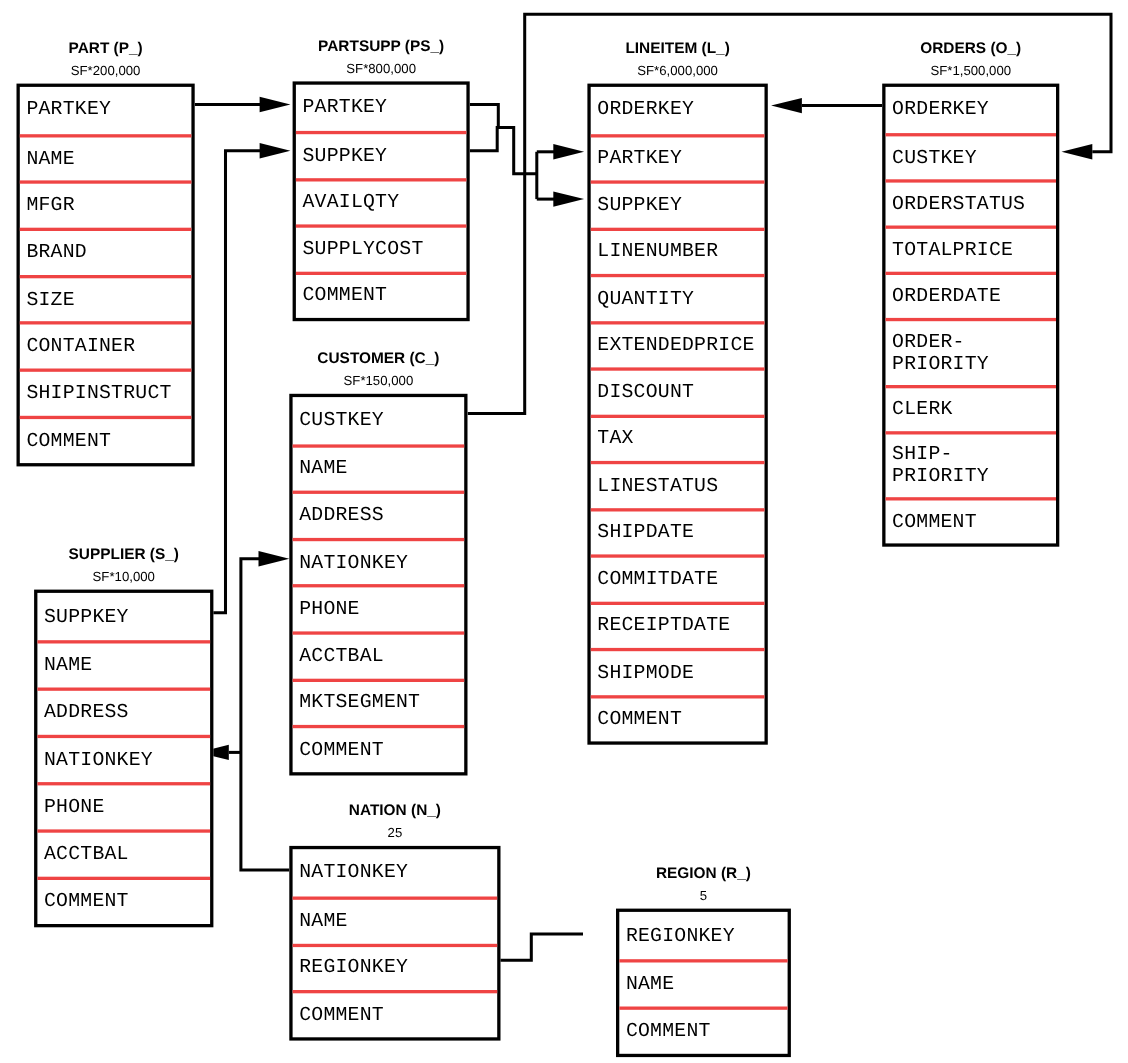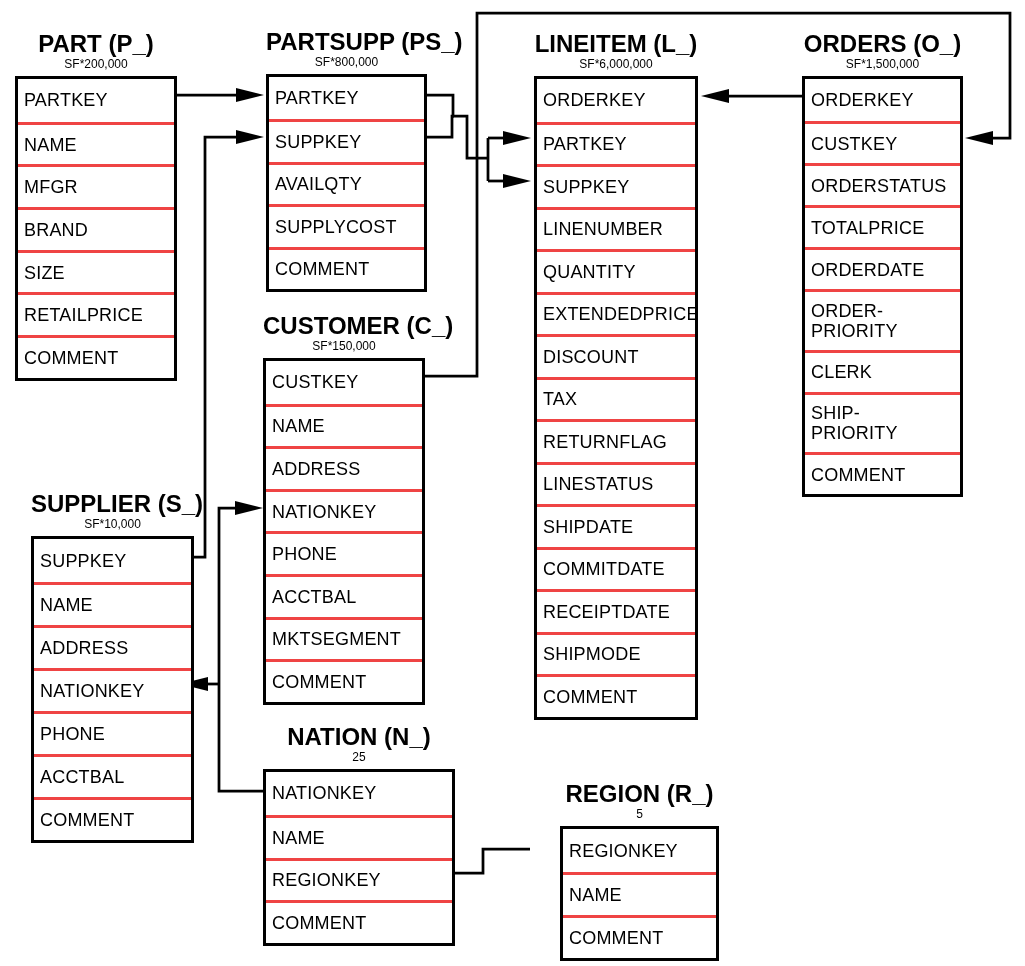--- a/index.html
+++ b/index.html
@@ -3,23 +3,23 @@
 <meta charset="utf-8">
 <style>
   html,body{margin:0;padding:0;background:#ffffff;}
   .canvas{
     position:relative;width:1025px;height:966px;background:#ffffff;
     font-family:"Liberation Sans", sans-serif;color:#000;overflow:hidden;
   }
   svg.rels{position:absolute;left:0;top:0;z-index:1;}
   .tbl{position:absolute;z-index:2;}
   .tbl-head{text-align:center;margin-bottom:2px;}
-  .tbl-title{font-weight:bold;font-size:24px;line-height:21px;white-space:nowrap;}
+  .tbl-title{font-weight:bold;font-size:14px;line-height:21px;white-space:nowrap;}
   .tbl-card{font-size:12px;line-height:20px;white-space:nowrap;}
-  .tbl-body{border:3px solid #000;background:#fff;}
+  .tbl-body{border:3px solid #000;background:#fff;font-family:Liberation Mono, monospace;}
   .row{
     min-height:var(--rh,42px);display:flex;align-items:center;
     padding-left:6px;font-size:18px;line-height:20px;
     white-space:pre-line;box-sizing:border-box;letter-spacing:0.2px;
   }
   .row + .row{border-top:3px solid #ef4444;}
   .row.tall{min-height:var(--rht,60px);}
 
   #tbl-part    {left:15px; top:33px; width:162px; --rh:42.7px;}
   #tbl-partsupp{left:266px;top:31px; width:161px; --rh:42.4px;}
@@ -87,21 +87,22 @@
     <div class="tbl-head">
       <div class="tbl-title">PART (P_)</div>
       <div class="tbl-card">SF*200,000</div>
     </div>
     <div class="tbl-body">
         <div class="row">PARTKEY</div>
         <div class="row">NAME</div>
         <div class="row">MFGR</div>
         <div class="row">BRAND</div>
         <div class="row">SIZE</div>
-        <div class="row">RETAILPRICE</div>
+        <div class="row">CONTAINER</div>
+        <div class="row">SHIPINSTRUCT</div>
         <div class="row">COMMENT</div>
       </div>
   </div>
 
   <div class="tbl" id="tbl-partsupp">
     <div class="tbl-head">
       <div class="tbl-title">PARTSUPP (PS_)</div>
       <div class="tbl-card">SF*800,000</div>
     </div>
     <div class="tbl-body">
@@ -120,21 +121,20 @@
     </div>
     <div class="tbl-body">
         <div class="row">ORDERKEY</div>
         <div class="row">PARTKEY</div>
         <div class="row">SUPPKEY</div>
         <div class="row">LINENUMBER</div>
         <div class="row">QUANTITY</div>
         <div class="row">EXTENDEDPRICE</div>
         <div class="row">DISCOUNT</div>
         <div class="row">TAX</div>
-        <div class="row">RETURNFLAG</div>
         <div class="row">LINESTATUS</div>
         <div class="row">SHIPDATE</div>
         <div class="row">COMMITDATE</div>
         <div class="row">RECEIPTDATE</div>
         <div class="row">SHIPMODE</div>
         <div class="row">COMMENT</div>
       </div>
   </div>
 
   <div class="tbl" id="tbl-orders">

